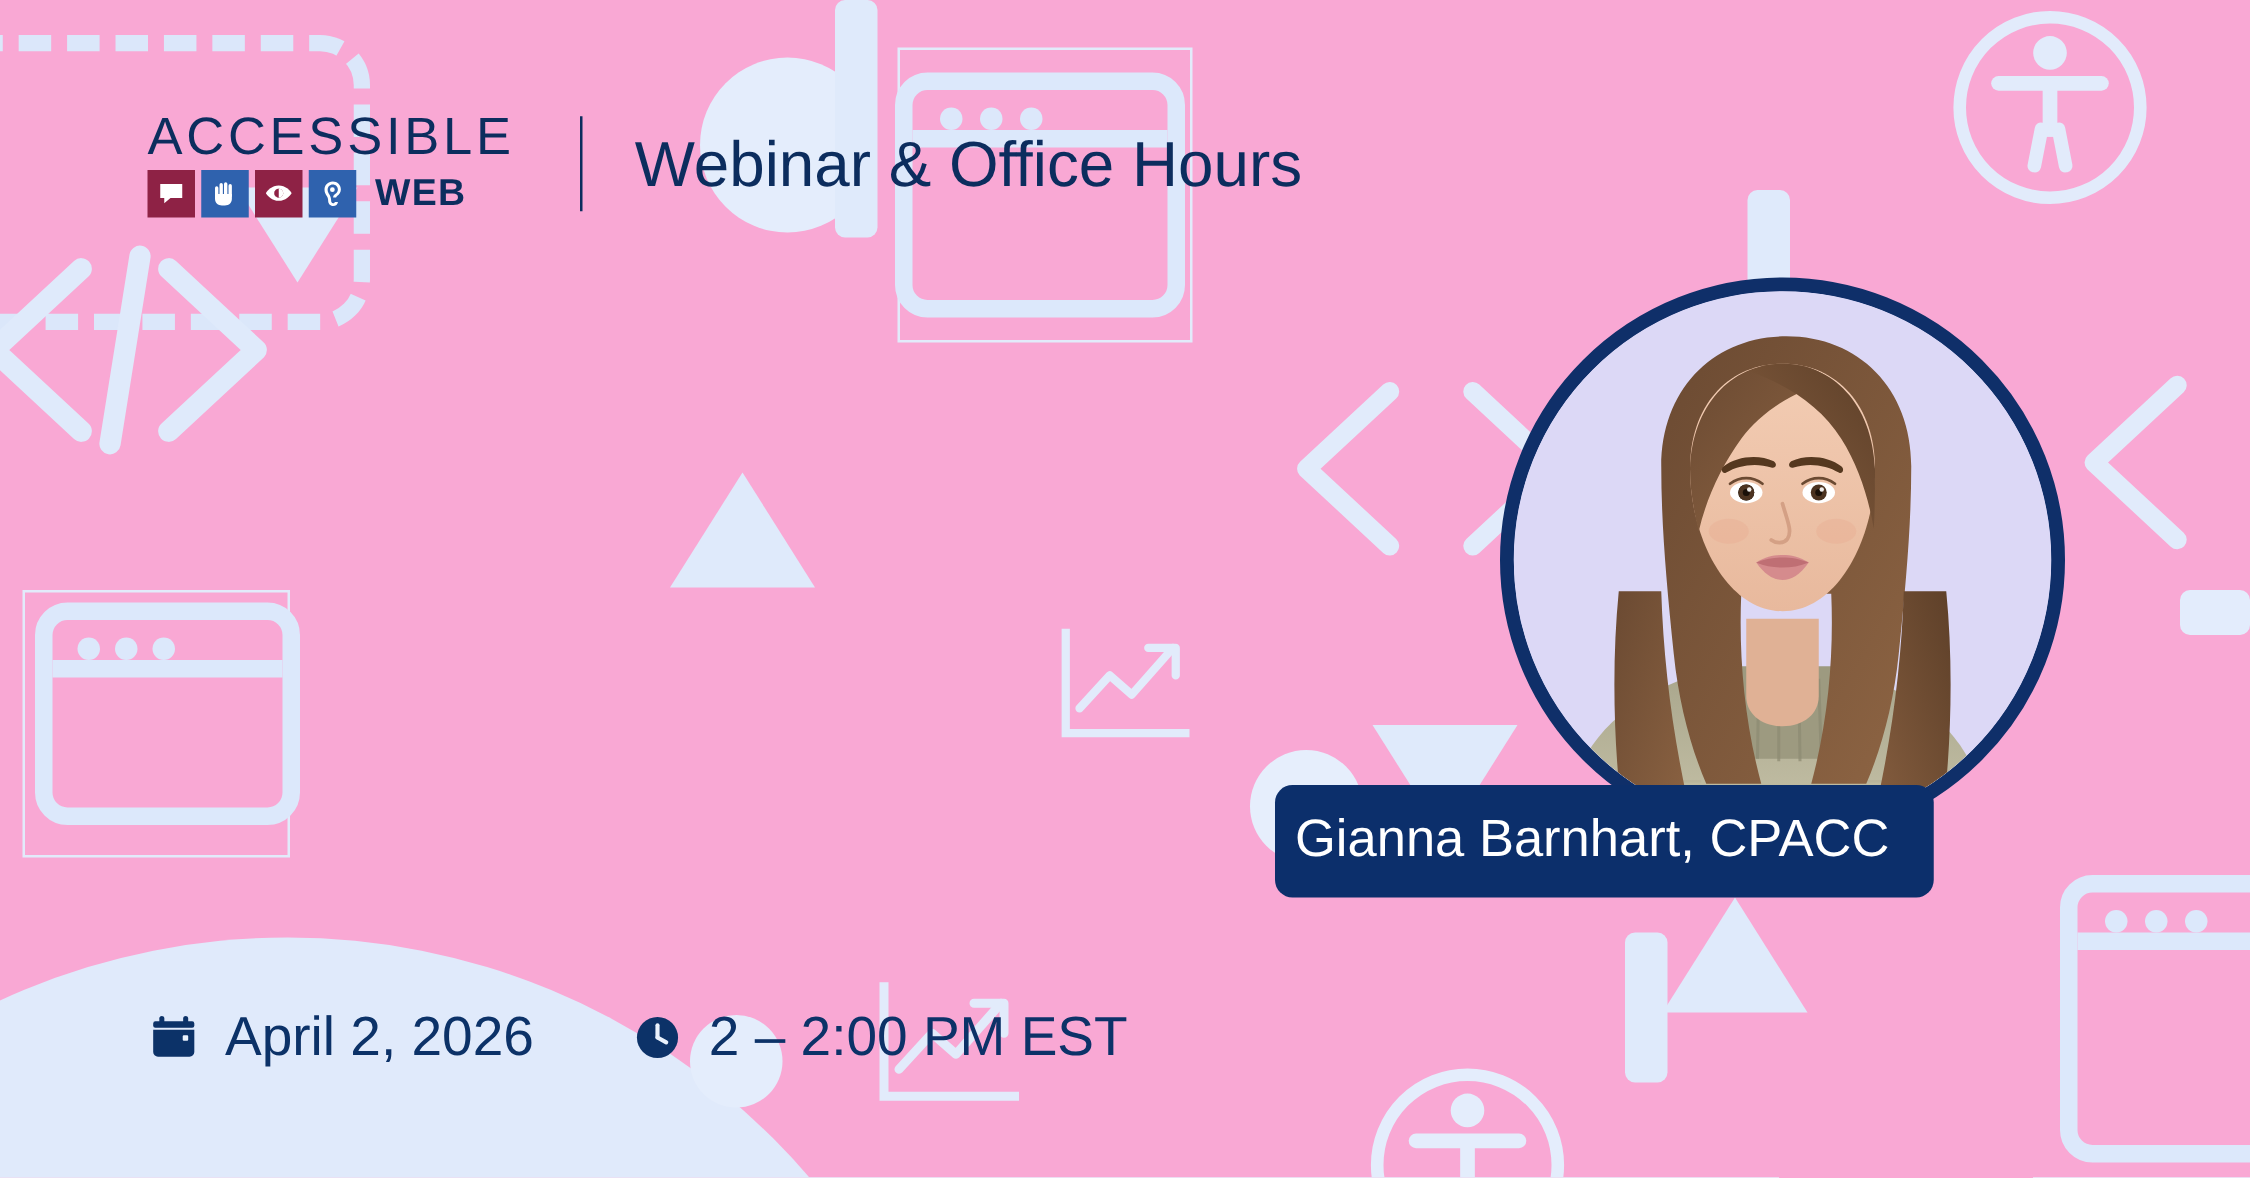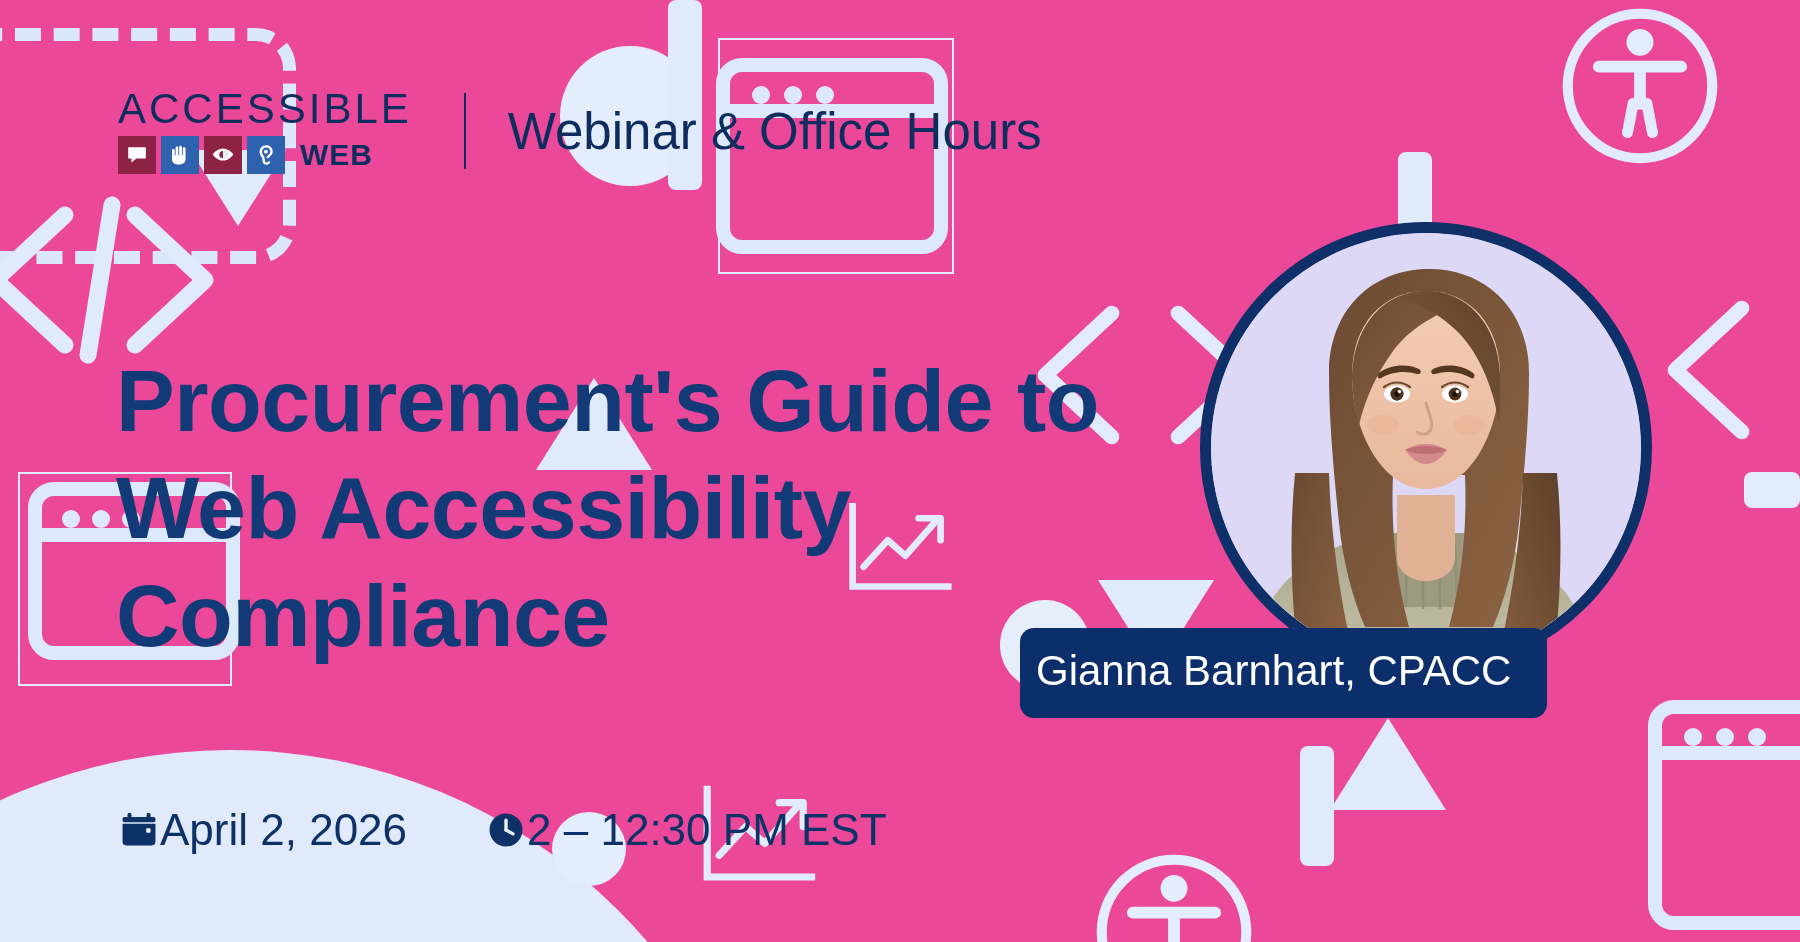--- a/index.html
+++ b/index.html
@@ -7,21 +7,21 @@
     padding: 0;
     background: #eaf2fd;
   }
   body {
     font-family: "Liberation Sans", sans-serif;
   }
   #canvas {
     position: relative;
     width: 1800px;
     height: 942px;
-    background: #ec4899;
+    background: #f9a8d4;
     overflow: hidden;
   }
 
   
   .bg-layer {
     position: absolute;
     inset: 0;
     overflow: hidden;
     pointer-events: none;
   }
@@ -185,20 +185,21 @@
   .meta {
     position: absolute;
     left: 118px;
     top: 805px;
     display: flex;
     align-items: center;
   }
   .meta-item {
     display: flex;
     align-items: center;
+    gap: 20px;
   }
   .meta-gap { width: 78px; }
   .meta-text {
     font-size: 44px;
     color: #0c3268;
     white-space: nowrap;
   }
 
   
   .speaker { position: absolute; left: 1200px; top: 222px; }
@@ -373,21 +374,20 @@
 
           <span class="logo-web">WEB</span>
         </div>
       </div>
 
       <div class="divider"></div>
 
       <div class="header-tag">Webinar &amp; Office Hours</div>
     </div>
 
-    <h1 class="title">Procurement's Guide to Web Accessibility Compliance</h1>
 
     <div class="meta">
 
       <div class="meta-item">
         <svg width="42" height="42" viewBox="0 0 24 24">
           <g fill="#0c3268">
             <rect x="2.6" y="4.6" width="18.8" height="2.9" rx="1.0"></rect>
             <rect x="5.4" y="2.2" width="2.3" height="4.0" rx="1.15"></rect>
             <rect x="16.3" y="2.2" width="2.3" height="4.0" rx="1.15"></rect>
             <path d="M2.6 8.4h18.8v10.2a2.2 2.2 0 0 1-2.2 2.2H4.8a2.2 2.2 0 0 1-2.2-2.2z"></path>
@@ -400,21 +400,21 @@
       <div class="meta-gap"></div>
 
       <div class="meta-item">
         <svg width="42" height="42" viewBox="0 0 24 24">
           <circle cx="12" cy="12" r="9.4" fill="#0c3268"></circle>
           <g stroke="#eaf2fd" stroke-width="1.9" stroke-linecap="round">
             <line x1="12" y1="12" x2="12" y2="6.4"></line>
             <line x1="12" y1="12" x2="16.0" y2="14.2"></line>
           </g>
         </svg>
-        <span class="meta-text">2 – 12:30 PM EST</span>
+        <span class="meta-text">2 – 2:00 PM EST</span>
       </div>
     </div>
 
     <div class="speaker">
 
       <div class="portrait-ring">
         <svg width="430" height="430" viewBox="0 0 430 430">
           <defs>
             <clipPath id="circleclip">
                 <circle cx="215" cy="215" r="215"></circle>

